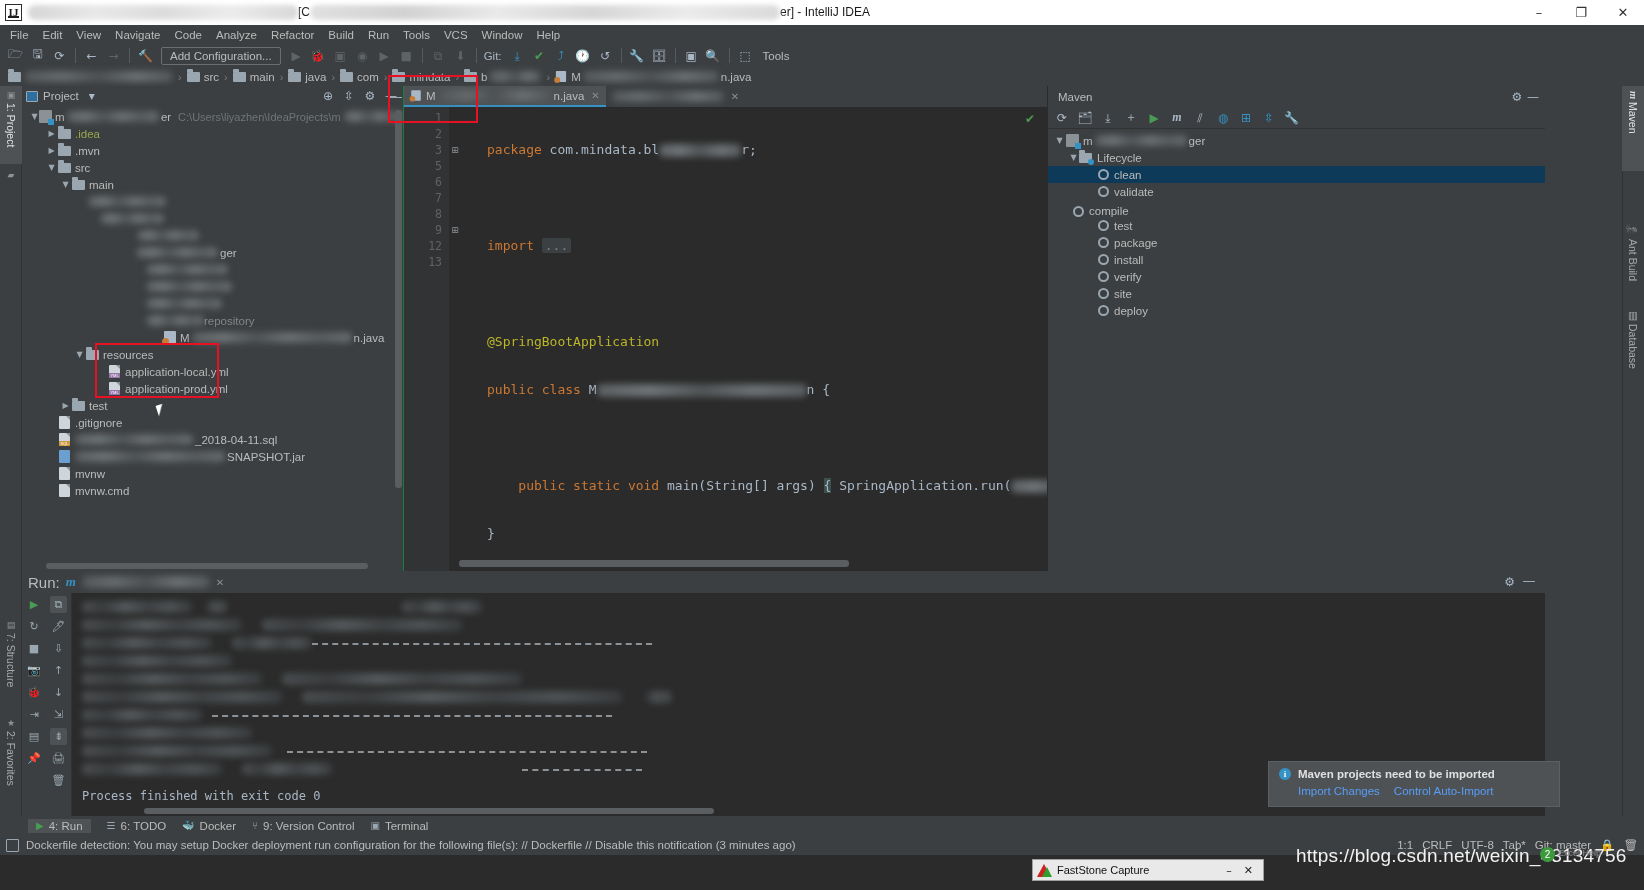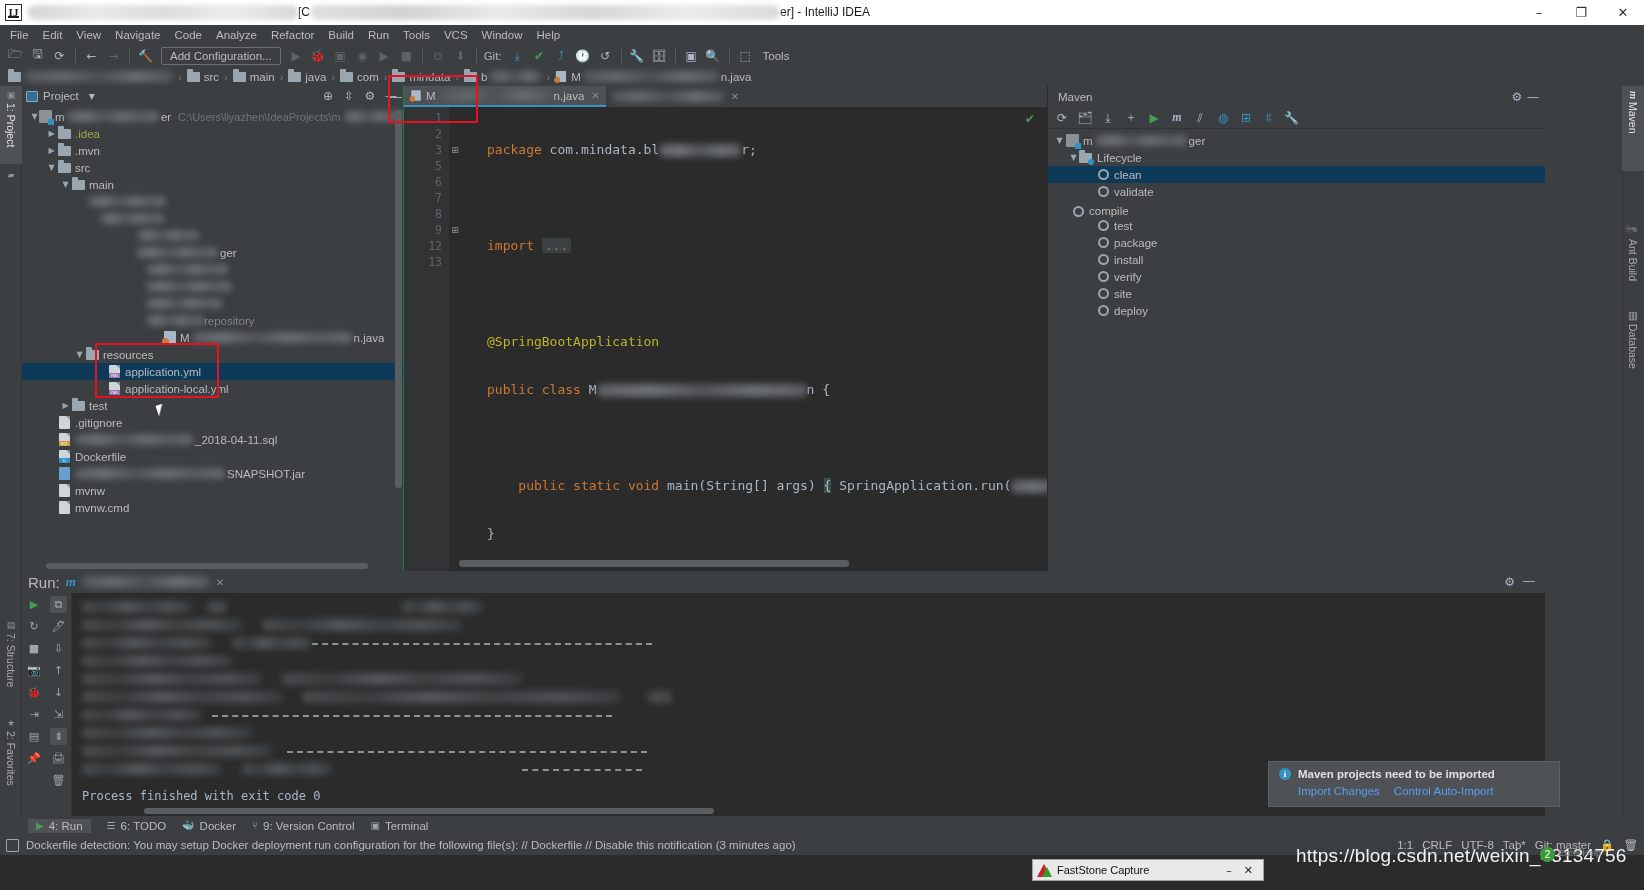--- a/index.html
+++ b/index.html
@@ -599,35 +599,35 @@
       </div>
 
       <div class="trow" style="padding-left:52px;">
         <span class="arrow">▼</span>
         <span class="tico">
             <span class="fico"></span>
           </span>
         <span class="tlabel">resources</span>
       </div>
 
-      <div class="trow sel" style="padding-left:85px;">
+      <div class="trow" style="padding-left:85px;">
         <span class="tico">
             <span class="file-ico">
               <span class="tag yml">YML</span>
             </span>
           </span>
-        <span class="tlabel">application.yml</span>
+        <span class="tlabel">application-local.yml</span>
       </div>
       <div class="trow" style="padding-left:85px;">
         <span class="tico">
             <span class="file-ico">
               <span class="tag yml">YML</span>
             </span>
           </span>
-        <span class="tlabel">application-local.yml</span>
+        <span class="tlabel">application-prod.yml</span>
       </div>
 
       <div class="trow" style="padding-left:38px;">
         <span class="arrow">▶</span>
         <span class="tico">
             <span class="fico"></span>
           </span>
         <span class="tlabel">test</span>
       </div>
 
@@ -641,28 +641,20 @@
       <div class="trow" style="padding-left:35px;">
         <span class="tico">
             <span class="file-ico">
               <span class="tag sql">SQL</span>
             </span>
           </span>
         <span class="blur-row" style="width:118px;margin-right:2px;"></span>
         <span class="tlabel">_2018-04-11.sql</span>
       </div>
 
-      <div class="trow" style="padding-left:35px;">
-        <span class="tico">
-            <span class="file-ico">
-              <span class="tag dk">D</span>
-            </span>
-          </span>
-        <span class="tlabel">Dockerfile</span>
-      </div>
 
       <div class="trow" style="padding-left:35px;">
         <span class="tico">
             <span class="jar-ico"></span>
           </span>
         <span class="blur-row" style="width:150px;margin-right:2px;"></span>
         <span class="tlabel">SNAPSHOT.jar</span>
       </div>
 
       <div class="trow" style="padding-left:35px;">

